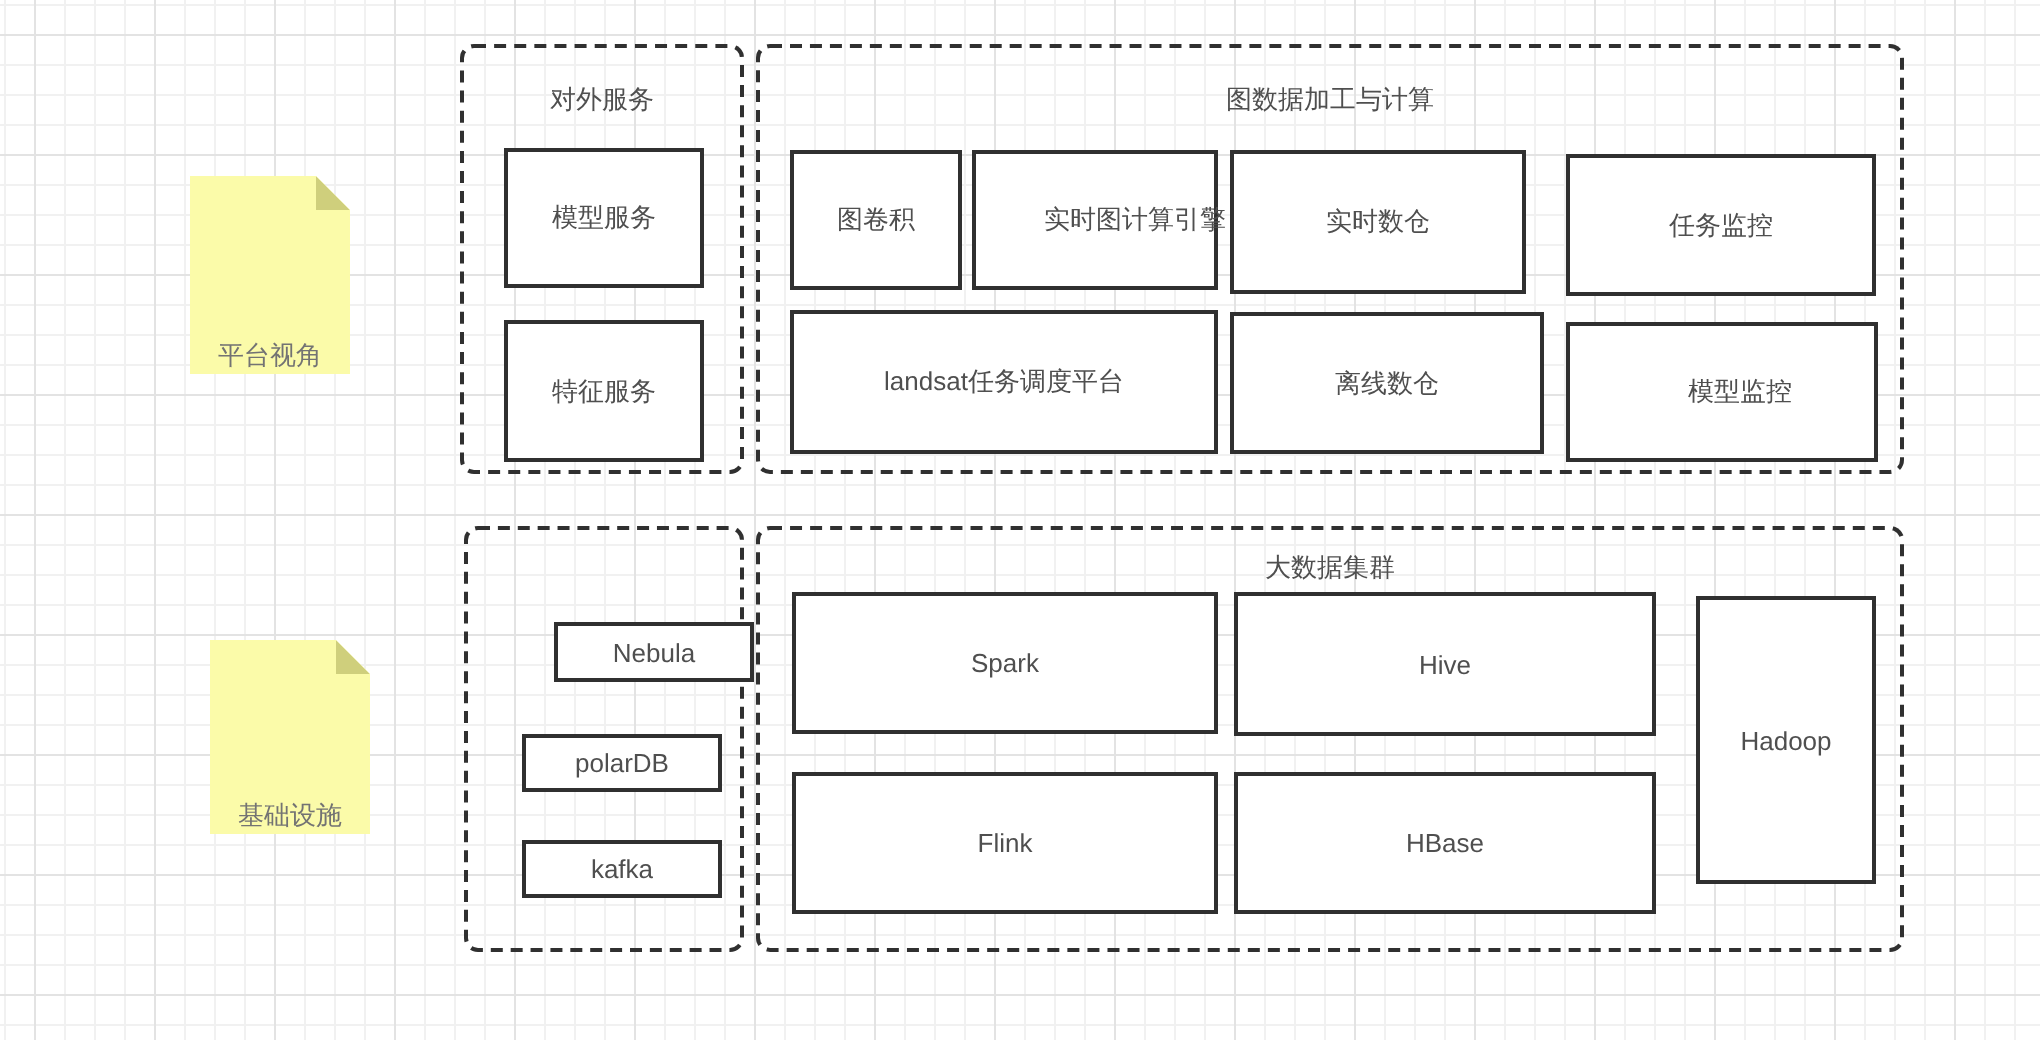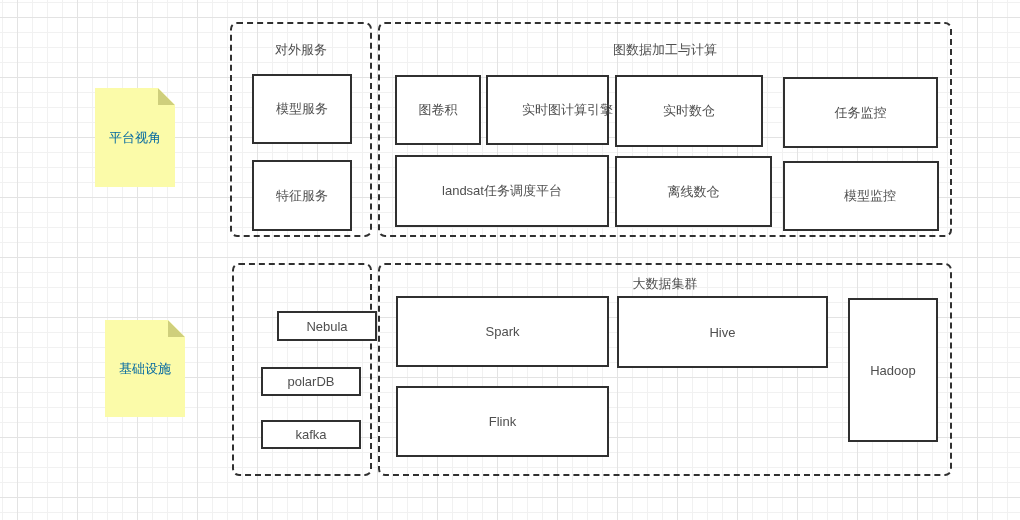--- a/index.html
+++ b/index.html
@@ -52,24 +52,24 @@
     justify-content: center;
     font-size: 13px;
     color: var(--text);
     white-space: nowrap;
   }
   .note {
     position: absolute;
     background: var(--note-bg);
     clip-path: polygon(0 0, calc(100% - 17px) 0, 100% 17px, 100% 100%, 0 100%);
     display: flex;
-    align-items: center;
+    align-items: flex-end;
     justify-content: center;
     font-size: 13px;
-    color: #0369a1;
+    color: #737373;
     font-family: Liberation Mono, monospace;
   }
   .note-fold {
     position: absolute;
     top: 0; right: 0;
     width: 17px; height: 17px;
     background: var(--note-fold);
     clip-path: polygon(0 0, 100% 100%, 0 100%);
   }
 </style>
@@ -139,18 +139,21 @@
     <div class="group-title" style="top:10px;">大数据集群</div>
     <div class="shape" style="left:16px; top:31px; width:213px; height:71px;text-align:center;">
       <span>Spark</span>
     </div>
     <div class="shape" style="left:237px; top:31px; width:211px; height:72px;">
       <span>Hive</span>
     </div>
     <div class="shape" style="left:16px; top:121px; width:213px; height:71px;">
       <span>Flink</span>
     </div>
+    <div class="shape" style="left:237px; top:121px; width:211px; height:71px;">
+      <span>HBase</span>
+    </div>
     <div class="shape" style="left:468px; top:33px; width:90px; height:144px;">
       <span>Hadoop</span>
     </div>
   </div>
 
 </div>
 
 </body></html>

